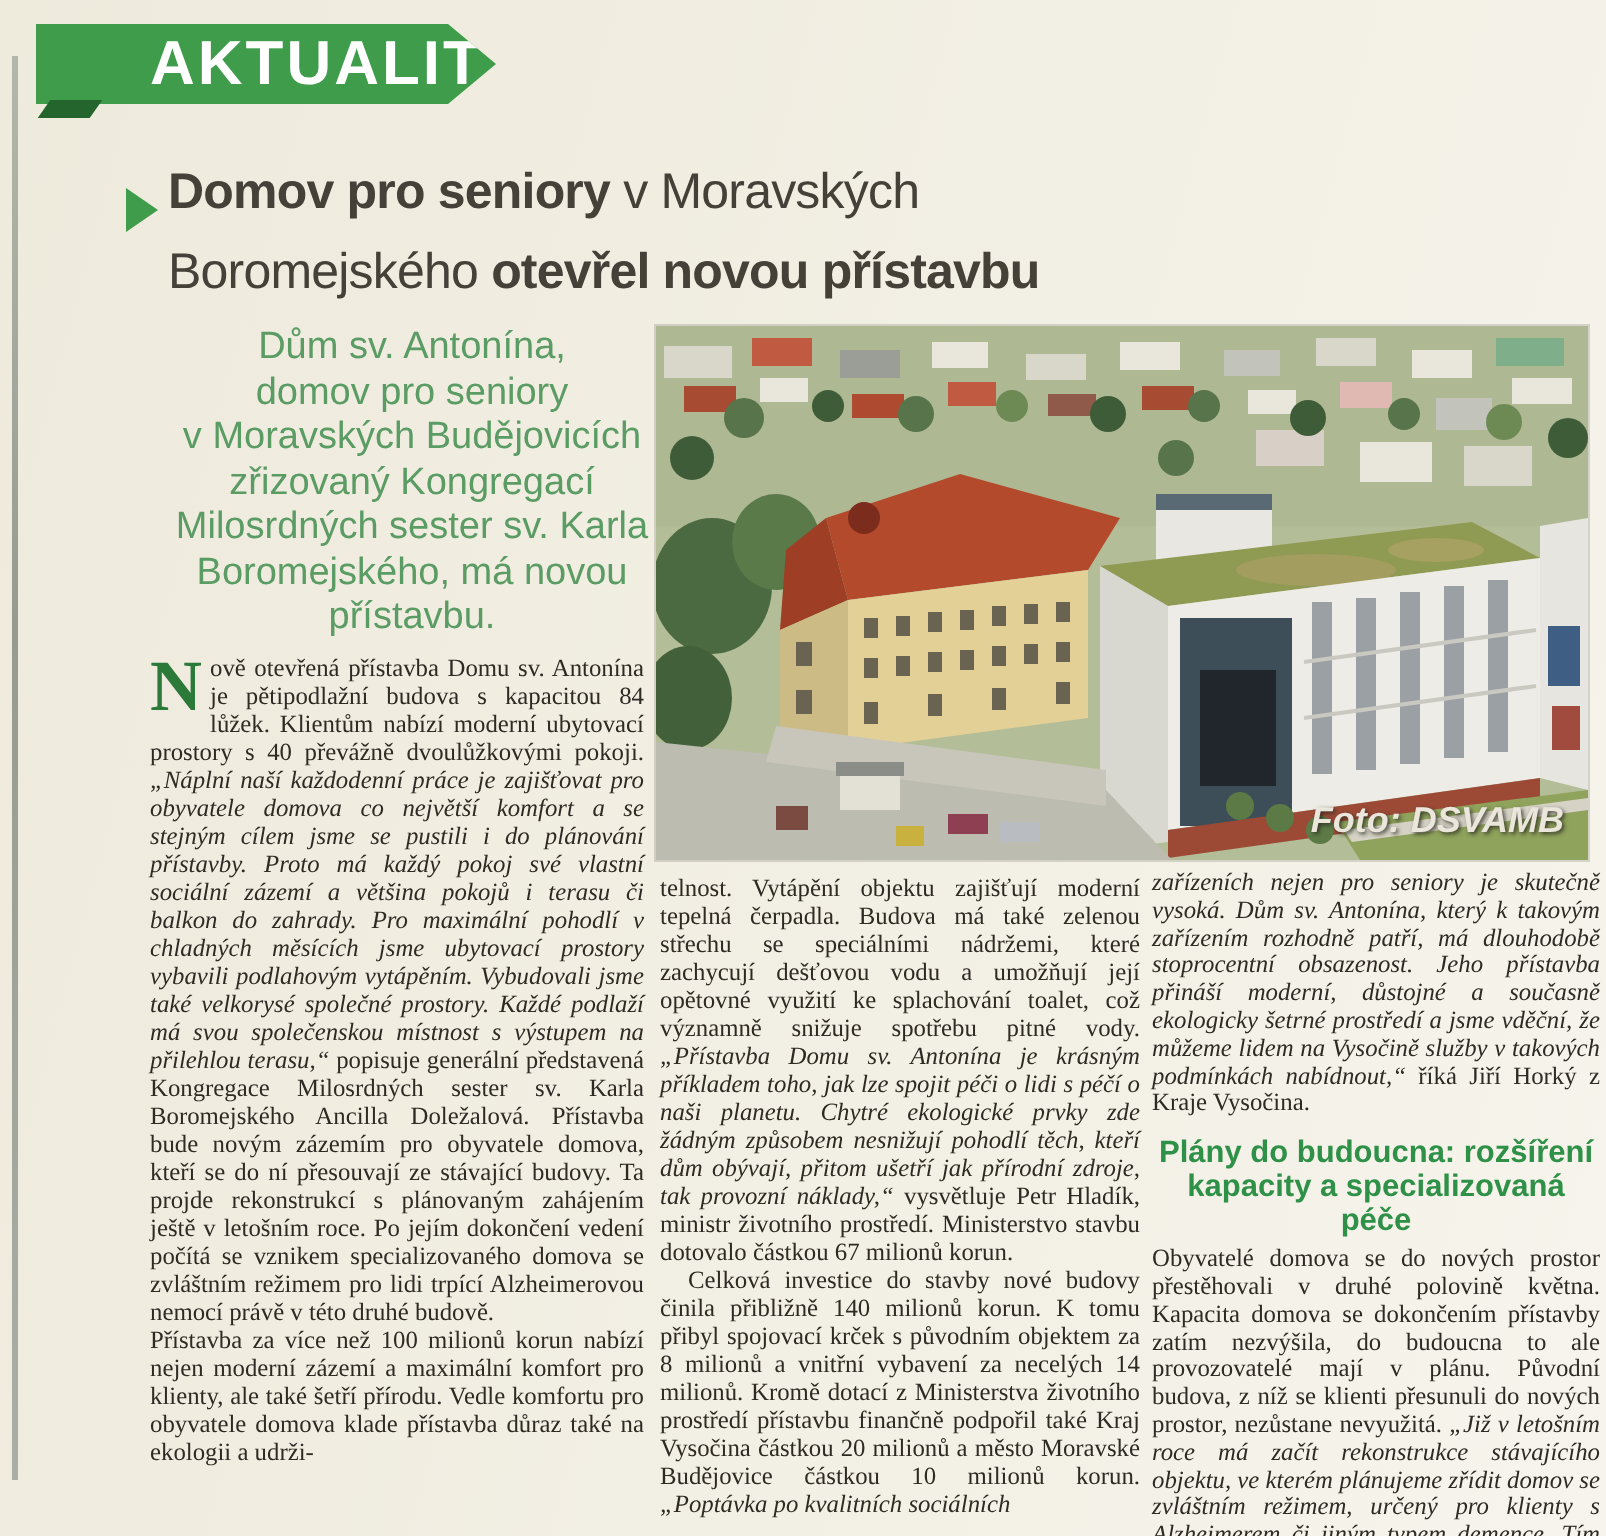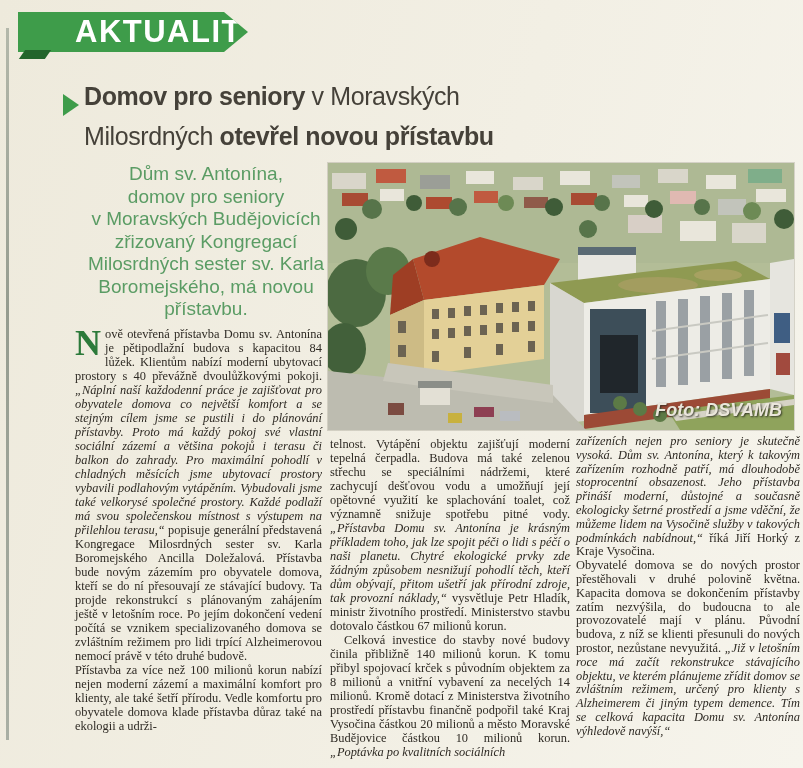--- a/index.html
+++ b/index.html
@@ -53,21 +53,21 @@
   <div class="edge-line"></div>
 
   <div class="banner">
     <span>AKTUALITY</span>
   </div>
   <div class="banner-fold"></div>
 
   <span class="headline-arrow"></span>
   <h1 class="headline" style="margin:0;font-weight:normal;">
     <span class="b">Domov pro seniory</span><span> v Moravských</span><br>
-    <span>Milosrdných </span><span class="b">otevřel novou přístavbu</span>
+    <span>Boromejského </span><span class="b">otevřel novou přístavbu</span>
   </h1>
 
   <div class="lede pre">Dům sv. Antonína,
 domov pro seniory
 v Moravských Budějovicích
 zřizovaný Kongregací
 Milosrdných sester sv. Karla
 Boromejského, má novou
 přístavbu.</div>
 
@@ -215,18 +215,20 @@
     </p>
     <p class="indent">
       <span>Celková investice do stavby nové budovy činila přibližně 140 milionů korun. K tomu přibyl spojovací krček s původním objektem za 8 milionů a vnitřní vybavení za necelých 14 milionů. Kromě dotací z Ministerstva životního prostředí přístavbu finančně podpořil také Kraj Vysočina částkou 20 milionů a město Moravské Budějovice částkou 10 milionů korun. </span><span class="q">„Poptávka po kvalitních sociálních</span>
     </p>
   </div>
 
   <div class="col col-right">
     <p>
       <span class="q">zařízeních nejen pro seniory je skutečně vysoká. Dům sv. Antonína, který k takovým zařízením rozhodně patří, má dlouhodobě stoprocentní obsazenost. Jeho přístavba přináší moderní, důstojné a současně ekologicky šetrné prostředí a jsme vděční, že můžeme lidem na Vysočině služby v takových podmínkách nabídnout,“</span><span> říká Jiří Horký z Kraje Vysočina.</span>
     </p>
+    <h2 class="subhead pre">Plány do budoucna: rozšíření
+kapacity a specializovaná péče</h2>
     <p>
       <span>Obyvatelé domova se do nových prostor přestěhovali v druhé polovině května. Kapacita domova se dokončením přístavby zatím nezvýšila, do budoucna to ale provozovatelé mají v plánu. Původní budova, z níž se klienti přesunuli do nových prostor, nezůstane nevyužitá. </span><span class="q">„Již v letošním roce má začít rekonstrukce stávajícího objektu, ve kterém plánujeme zřídit domov se zvláštním režimem, určený pro klienty s Alzheimerem či jiným typem demence. Tím se celková kapacita Domu sv. Antonína výhledově navýší,“</span>
     </p>
   </div>
 
 </div>
 
 </body></html>

